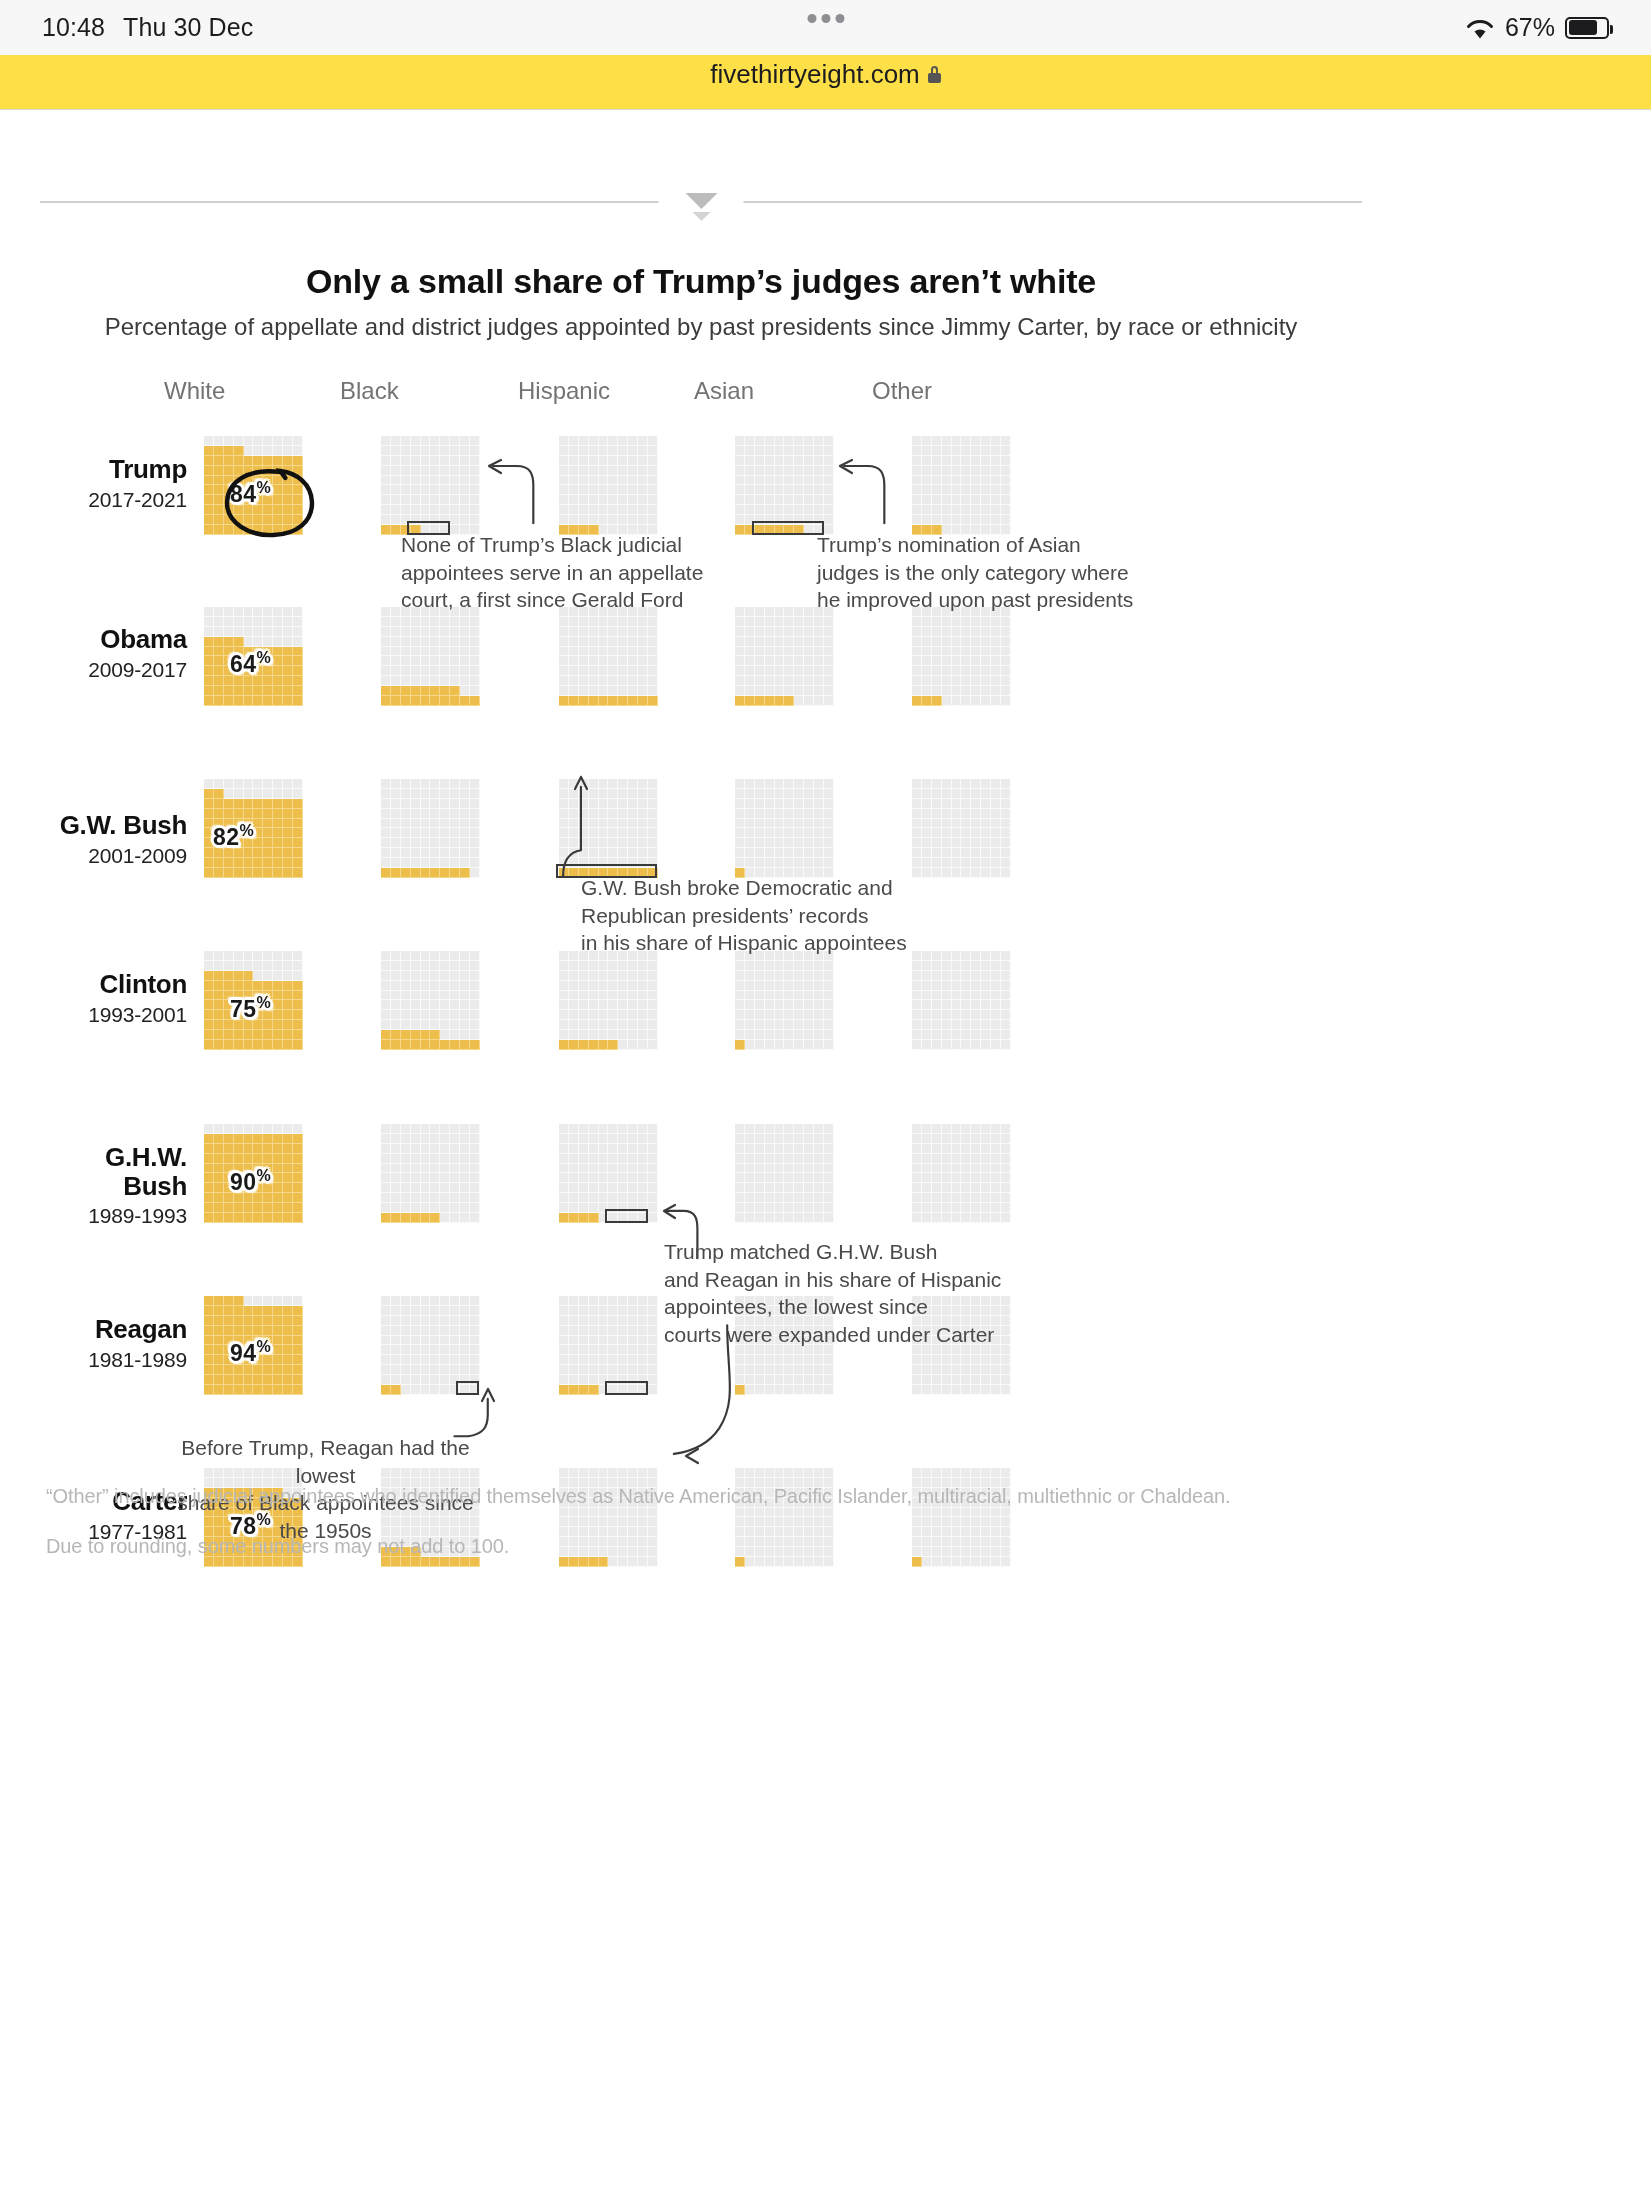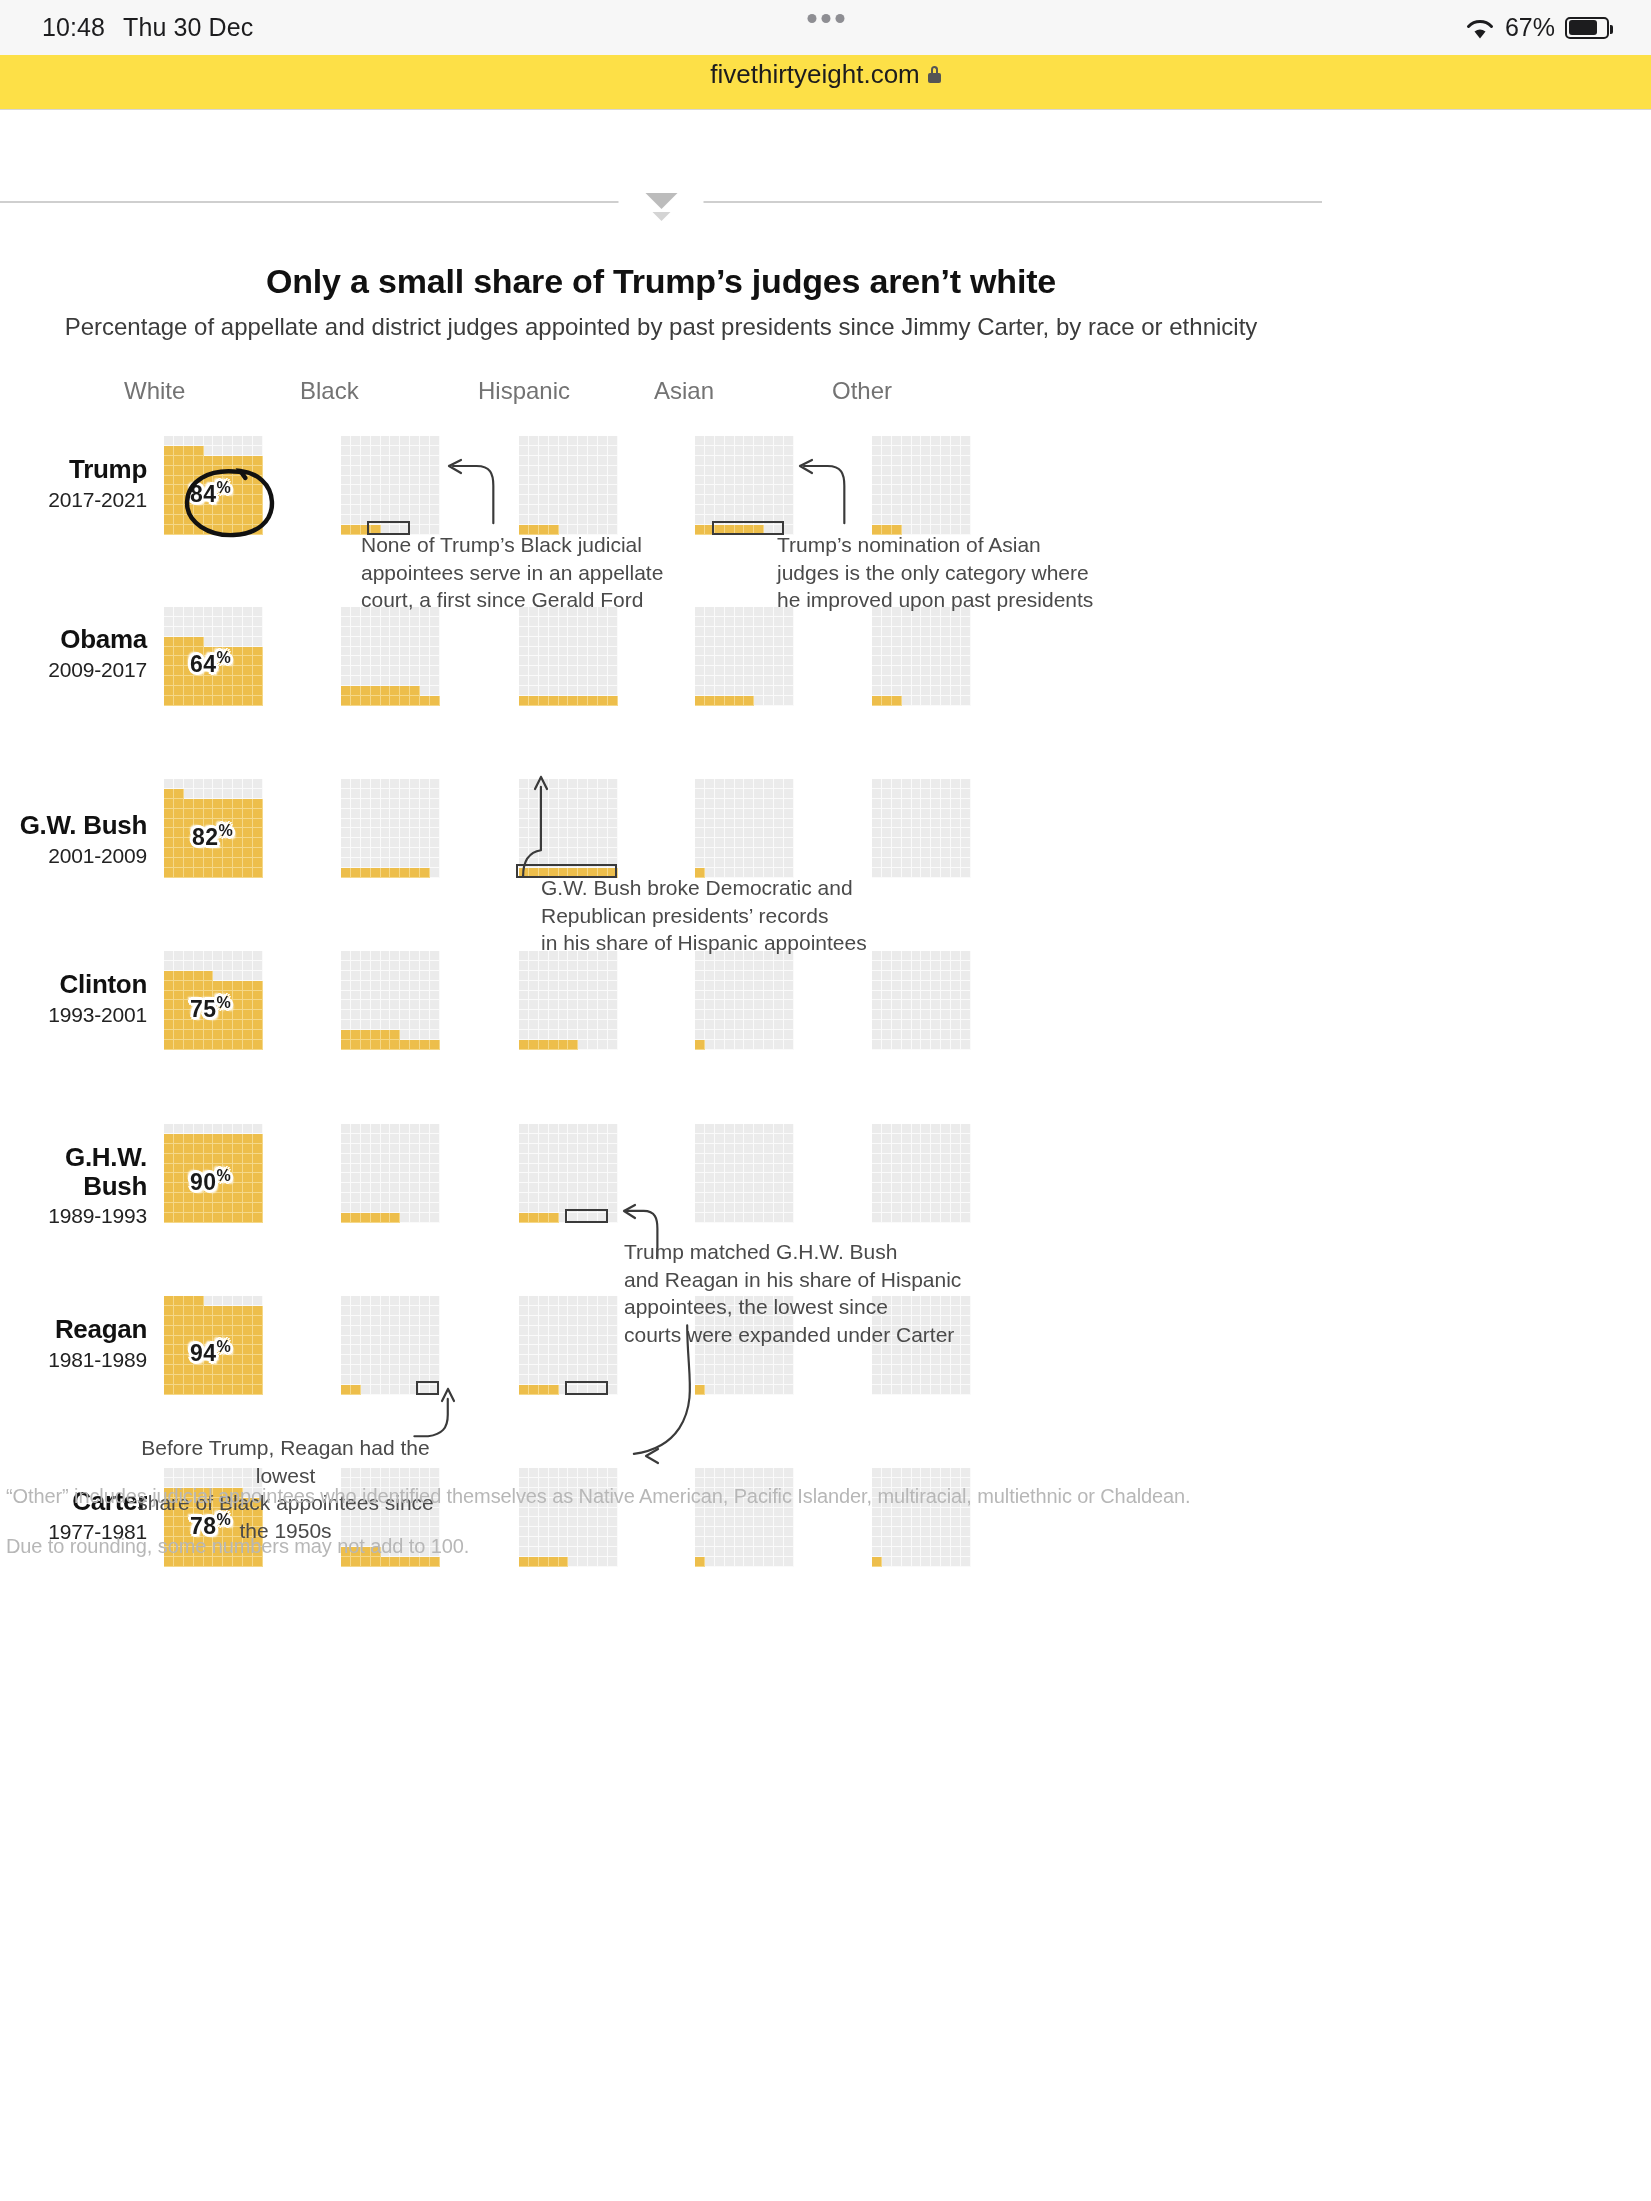--- a/index.html
+++ b/index.html
@@ -35,21 +35,21 @@
     display: flex; align-items: flex-start; justify-content: center;
     border-bottom: 1px solid #d6d6d6;
     padding-top: 4px;
   }
   .url-text { font-size: 26px; color: #1c1c1e; display: flex; align-items: center; gap: 8px; }
   .lock-icon { display:inline-block; width: 13px; height: 17px; position: relative; }
   .lock-icon .body { position:absolute; bottom:0; left:0; width:13px; height:10px; background:#555; border-radius:2px; }
   .lock-icon .shackle { position:absolute; top:0; left:3px; width:7px; height:8px; border:2px solid #555; border-bottom:none; border-radius:4px 4px 0 0; }
 
   
-  .page { position: relative; width: 1322px; }
+  .page { position: relative; width: 1322px; margin-left: 40px; }
 
   .rule-wrap { position: relative; height: 59px; margin-top: 67px; }
   .rule-line { position:absolute; top: 24px; left: 0; right: 0; height: 2px; background: #cfcfcf; }
   .rule-gap { position:absolute; top: 10px; left: 50%; transform: translateX(-50%); width: 85px; height: 40px; background:#fff; display:flex; flex-direction:column; align-items:center; }
   .tri-big { width:0;height:0;border-left:16px solid transparent;border-right:16px solid transparent;border-top:16px solid #bcbcbc; margin-top:6px;}
   .tri-small { width:0;height:0;border-left:9px solid transparent;border-right:9px solid transparent;border-top:9px solid #d4d4d4; margin-top:3px;}
 
   h1.title {
     text-align:center; font-size: 34px; font-weight: 700; color:#111;
     letter-spacing:-0.2px; margin-top: 26px;
@@ -1708,21 +1708,21 @@
         <div class="cell"></div>
         <div class="cell"></div>
         <div class="cell"></div>
         <div class="cell"></div>
         <div class="cell"></div>
         <div class="cell"></div>
         <div class="cell"></div>
         <div class="cell"></div>
         <div class="cell"></div>
       </div>
-      <div class="pct-label" style="left: 192px; top: 445px;"><span>82</span><sup>%</sup></div>
+      <div class="pct-label" style="left: 173px; top: 445px;"><span>82</span><sup>%</sup></div>
       <div class="prow"></div>
       <div class="prow-label" style="top: 593px;">
         <div class="nm">Clinton</div>
         <div class="yr">1993-2001</div>
       </div>
       <div class="waffle" style="left: 164px; top: 574px;">
         <div class="cell"></div>
         <div class="cell"></div>
         <div class="cell"></div>
         <div class="cell"></div>

